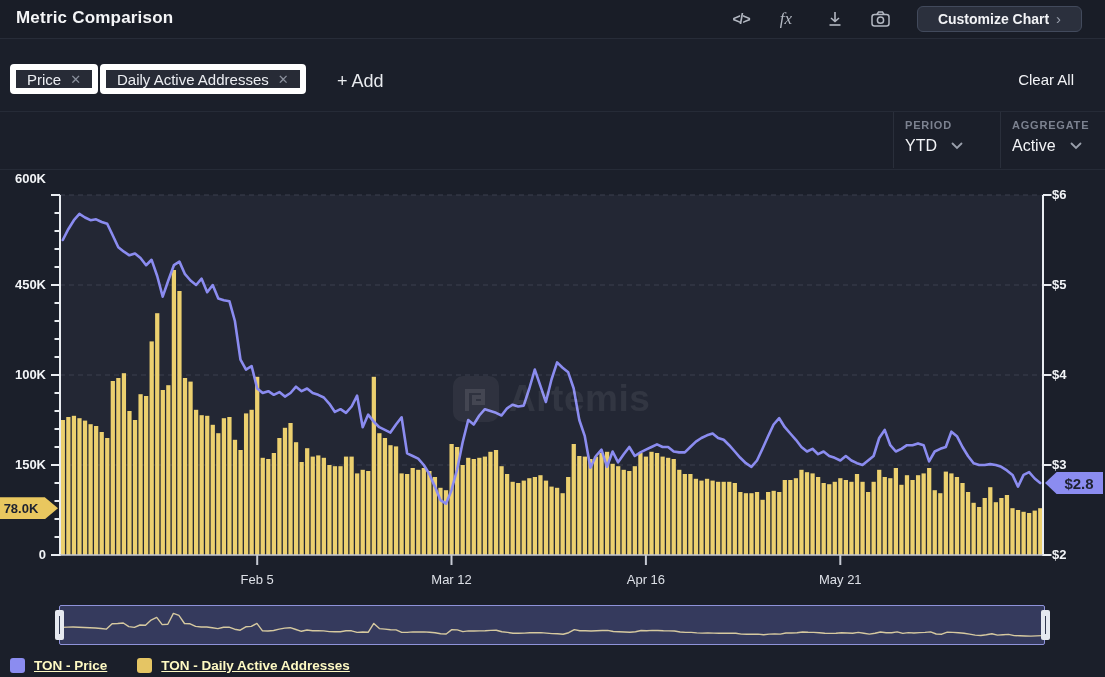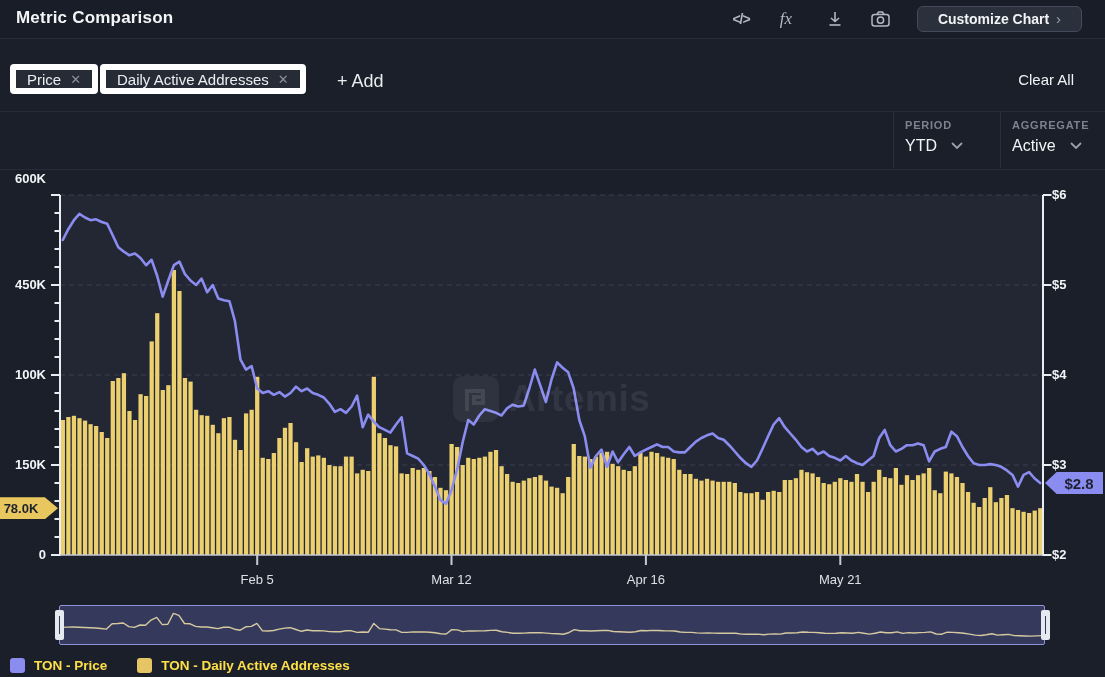--- a/index.html
+++ b/index.html
@@ -61,21 +61,21 @@
     border:1px solid #8f93da;border-radius:2px;box-sizing:border-box;cursor:grab;}
   #brush-svg{position:absolute;left:2px;top:0;}
   .brush-handle{top:610px;width:9px;height:30px;background:#e6e9f0;border-radius:2px;cursor:ew-resize;}
   .brush-handle::after{content:"";position:absolute;left:3.5px;top:6px;width:1.5px;height:18px;background:#333a52;}
   #brush-handle-left{left:55px;}
   #brush-handle-right{left:1041px;}
   
   #legend{left:10px;top:658px;display:flex;align-items:center;gap:30px;}
   .legend-item{display:flex;align-items:center;gap:9px;cursor:pointer;}
   .swatch{width:15px;height:15px;border-radius:3px;}
-  .legend-label{font-size:13.5px;font-weight:700;color:#fde047;}
+  .legend-label{font-size:13.5px;font-weight:700;color:#fef9c3;text-decoration:underline;}
 </style>
 </head>
 <body>
 
 <div id="header" class="abs"></div>
 <div id="page-title" class="abs">Metric Comparison</div>
 
 <div id="icon-code" class="abs hicon">&lt;/&gt;</div>
 <div id="icon-fx" class="abs hicon">fx</div>
 <div id="icon-download" class="abs hicon">

